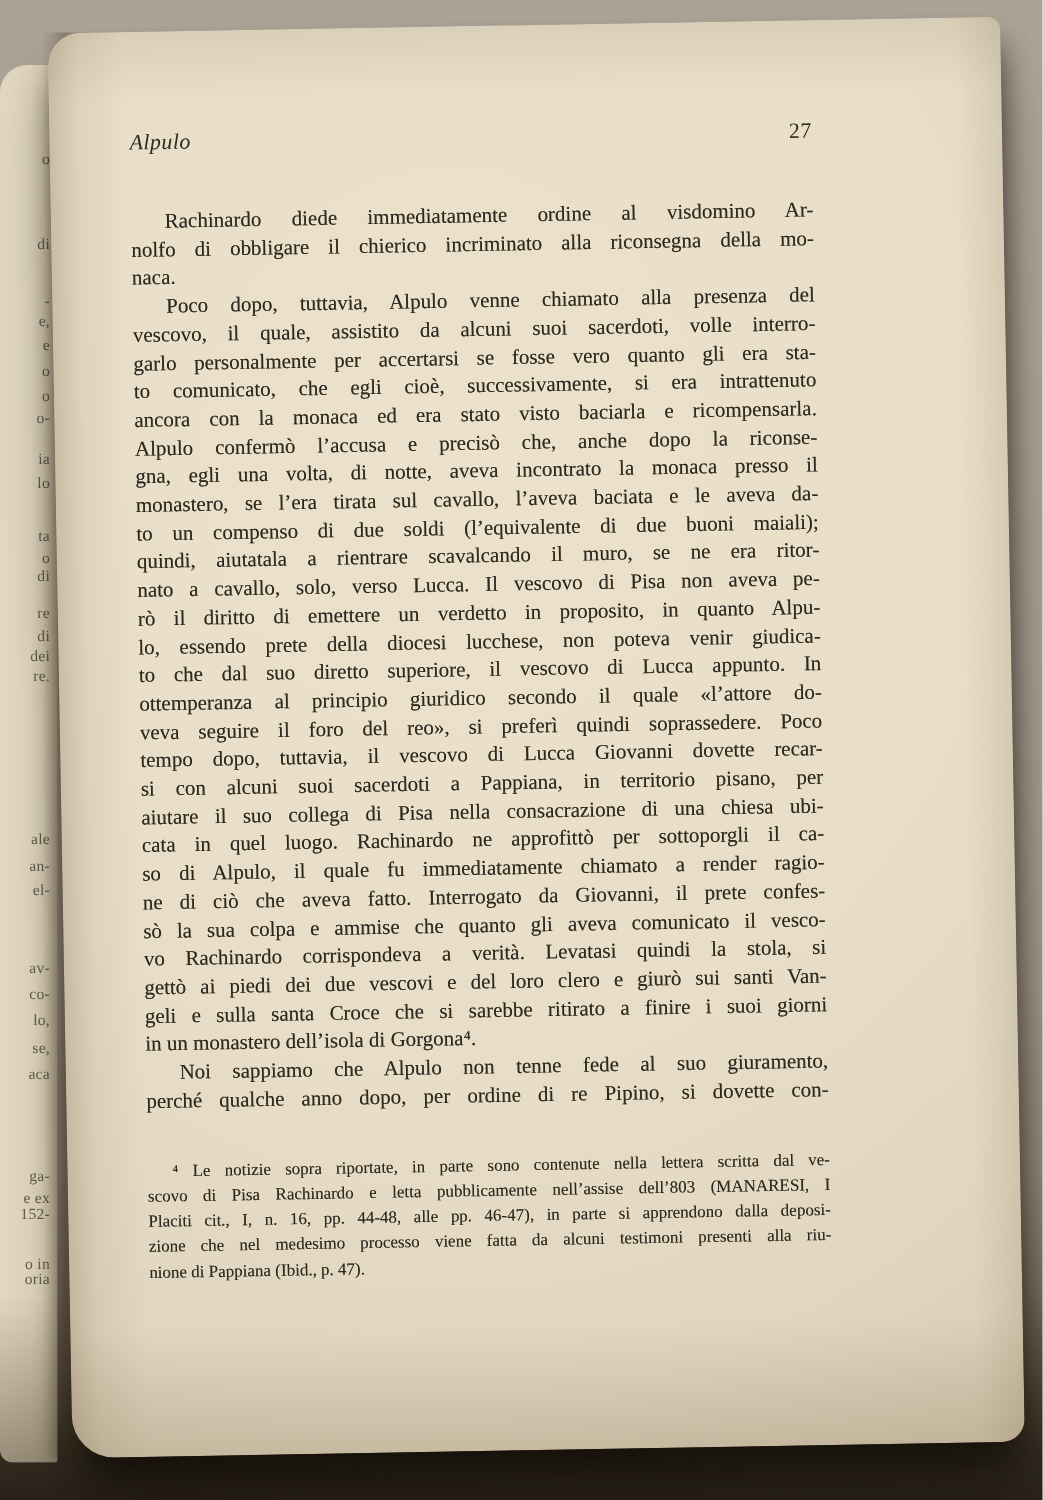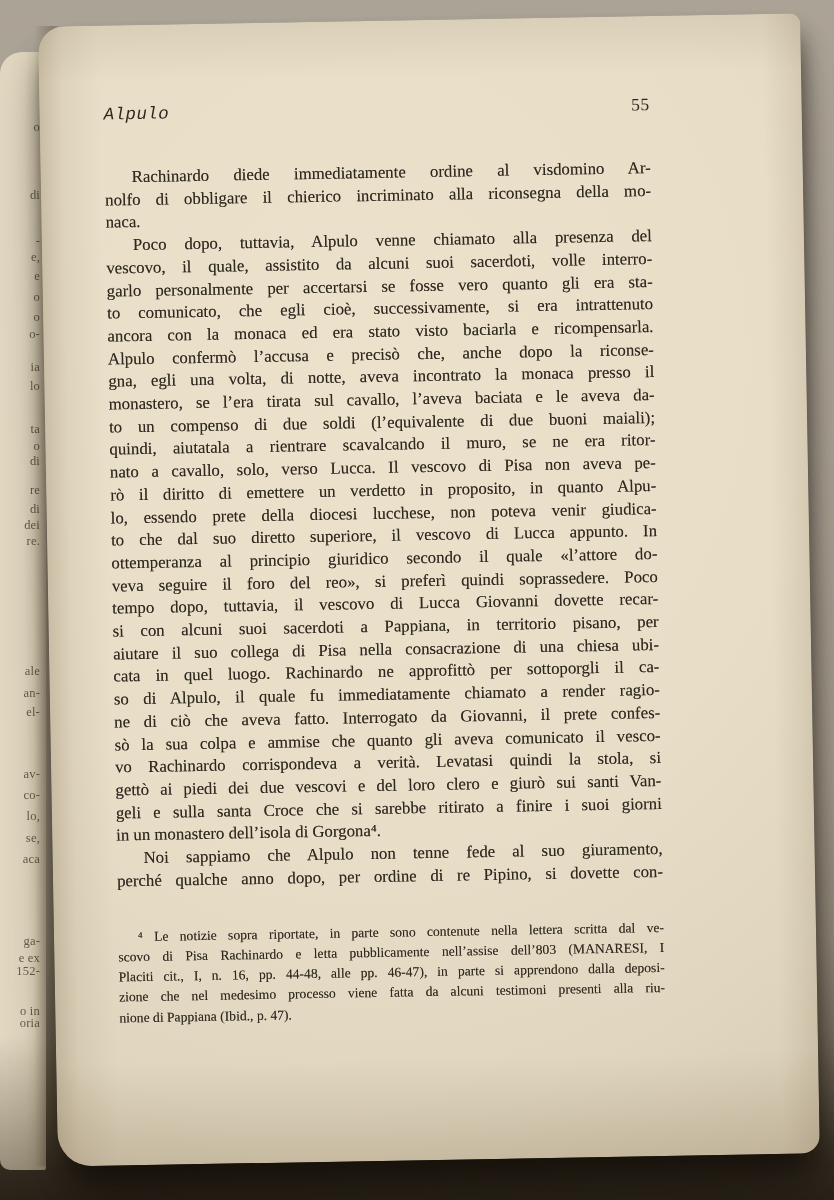--- a/index.html
+++ b/index.html
@@ -54,21 +54,21 @@
       12px 8px 22px -12px rgba(20,15,8,.35);
   }
 
   .page-content{
     position:absolute;left:64px;top:78px;width:546px;color:var(--ink,#2e281f);
   }
   .page-header{
     display:flex;justify-content:space-between;align-items:baseline;
     font-size:17.5px;
   }
-  .running-title{font-style:italic;letter-spacing:.4px;font-family:Liberation Mono, monospace;}
+  .running-title{font-style:italic;letter-spacing:.4px;}
   .page-number{letter-spacing:.5px;}
 
   .body-text{margin-top:42px;font-size:16.8px;line-height:22.7px;}
   .body-text .line{
     text-align:justify;text-align-last:justify;
     text-shadow:0 0 .4px rgba(46,40,31,.55);
     white-space:normal;
   }
   .body-text .line.par-end{text-align-last:left;}
   .body-text .line.indent{text-indent:27px;}
@@ -119,21 +119,21 @@
   </div>
 
 <div class="gutter-shadow"></div>
 <div class="under-page-tab"></div>
 
 <div class="book-page">
   <div class="page-content">
 
     <div class="page-header">
       <span class="running-title">Alpulo</span>
-      <span class="page-number">55</span>
+      <span class="page-number">27</span>
     </div>
 
     <div class="body-text">
 
     <div class="line indent">Rachinardo diede immediatamente ordine al visdomino Ar-</div>
         <div class="line">nolfo di obbligare il chierico incriminato alla riconsegna della mo-</div>
         <div class="line par-end">naca.</div>
         <div class="line indent">Poco dopo, tuttavia, Alpulo venne chiamato alla presenza del</div>
         <div class="line">vescovo, il quale, assistito da alcuni suoi sacerdoti, volle interro-</div>
         <div class="line">garlo personalmente per accertarsi se fosse vero quanto gli era sta-</div>

